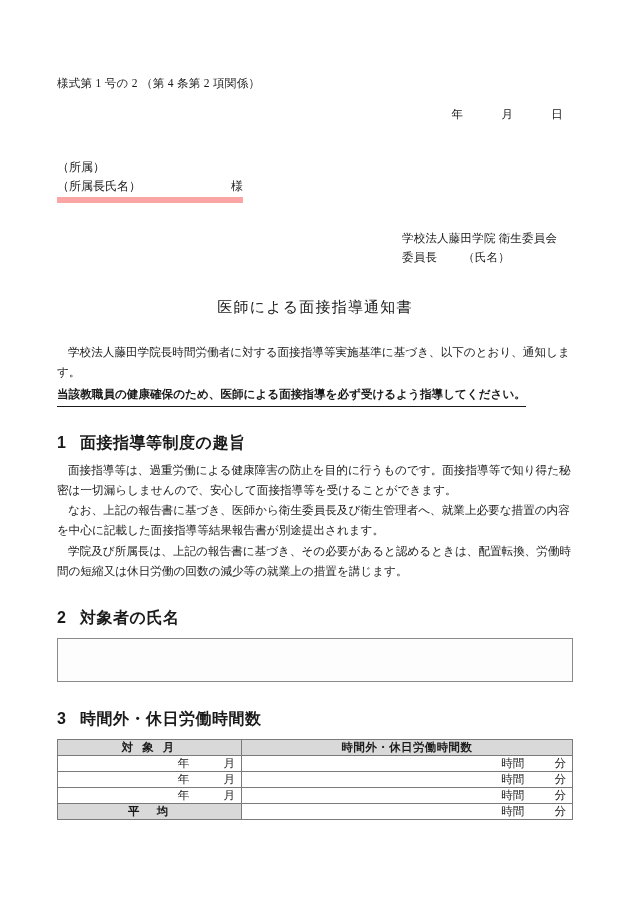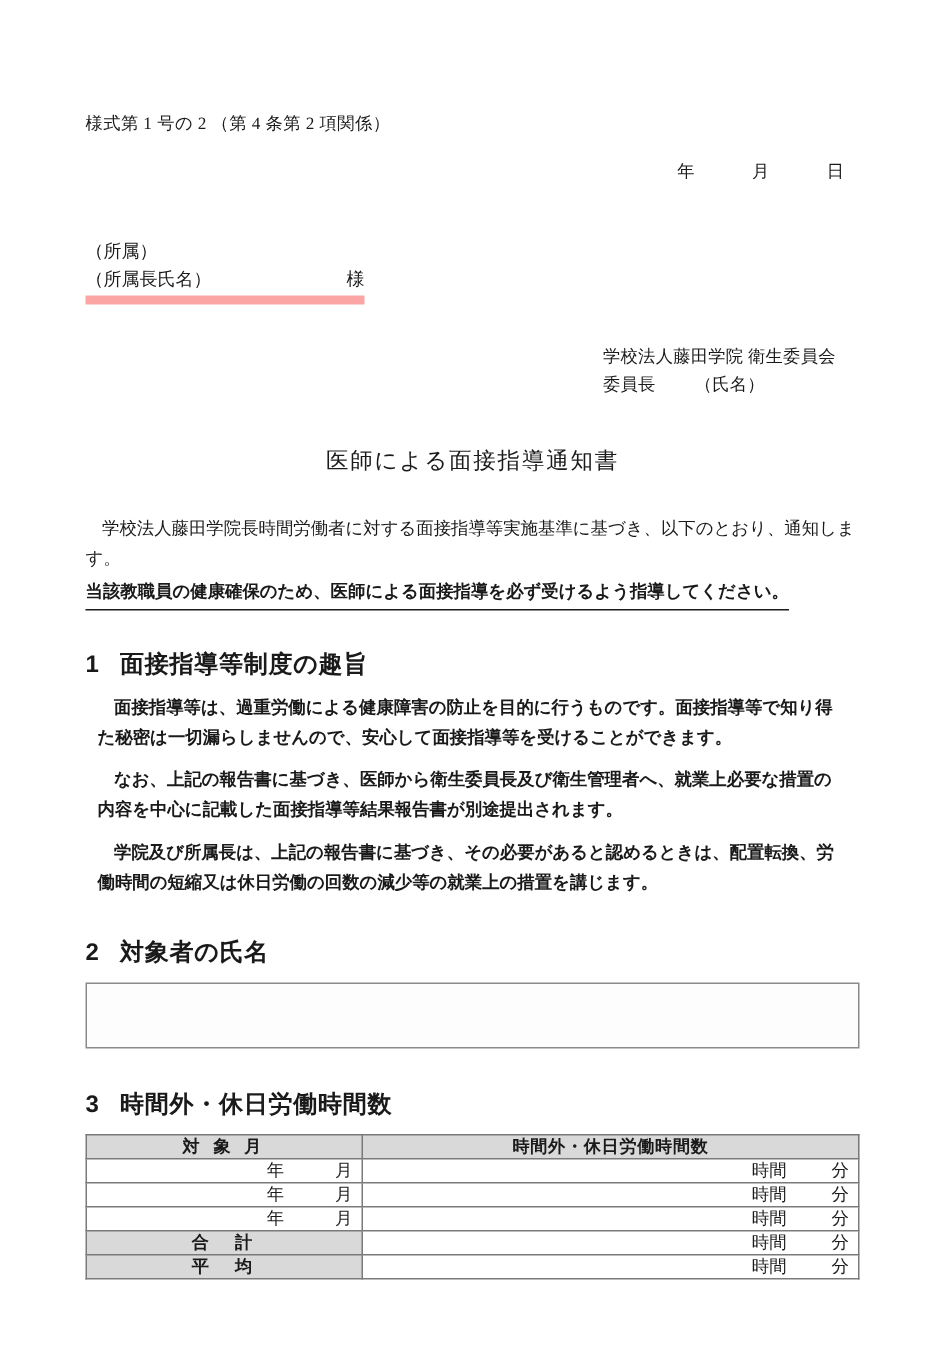--- a/index.html
+++ b/index.html
@@ -118,23 +118,22 @@
   .sec1 { margin-top: 26px; }
   .sec2 { margin-top: 26px; }
   .sec3 { margin-top: 27px; }
 
   .body-text {
     margin-top: 7px;
     font-size: 11.6px;
     line-height: 1.74;
   }
   .body-text p {
-    margin: 8px;
+    margin: 0;
     text-indent: 11px;
-    font-weight: bold;
   }
 
   
   .name-box {
     margin-top: 9px;
     height: 44px;
     border: 1px solid #8a8a8a;
     background: #fdfdfd;
     box-sizing: border-box;
   }
@@ -264,26 +263,20 @@
 
         <tr>
           <td class="month-cell">
             <span class="yr">年</span><span>月</span>
           </td>
           <td class="units">
             <span class="hr">時間</span><span>分</span>
           </td>
         </tr>
 
-        <tr>
-          <td class="shaded">合　計</td>
-          <td class="units">
-            <span class="hr">時間</span><span>分</span>
-          </td>
-        </tr>
 
         <tr>
           <td class="shaded">平　均</td>
           <td class="units">
             <span class="hr">時間</span><span>分</span>
           </td>
         </tr>
       </tbody>
     </table>
 

